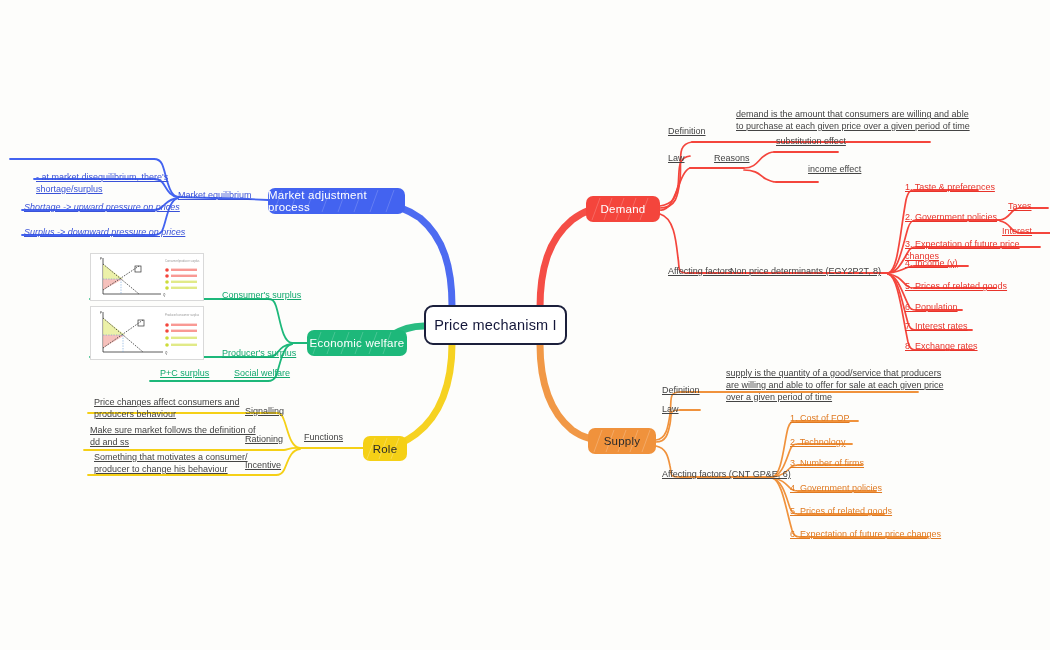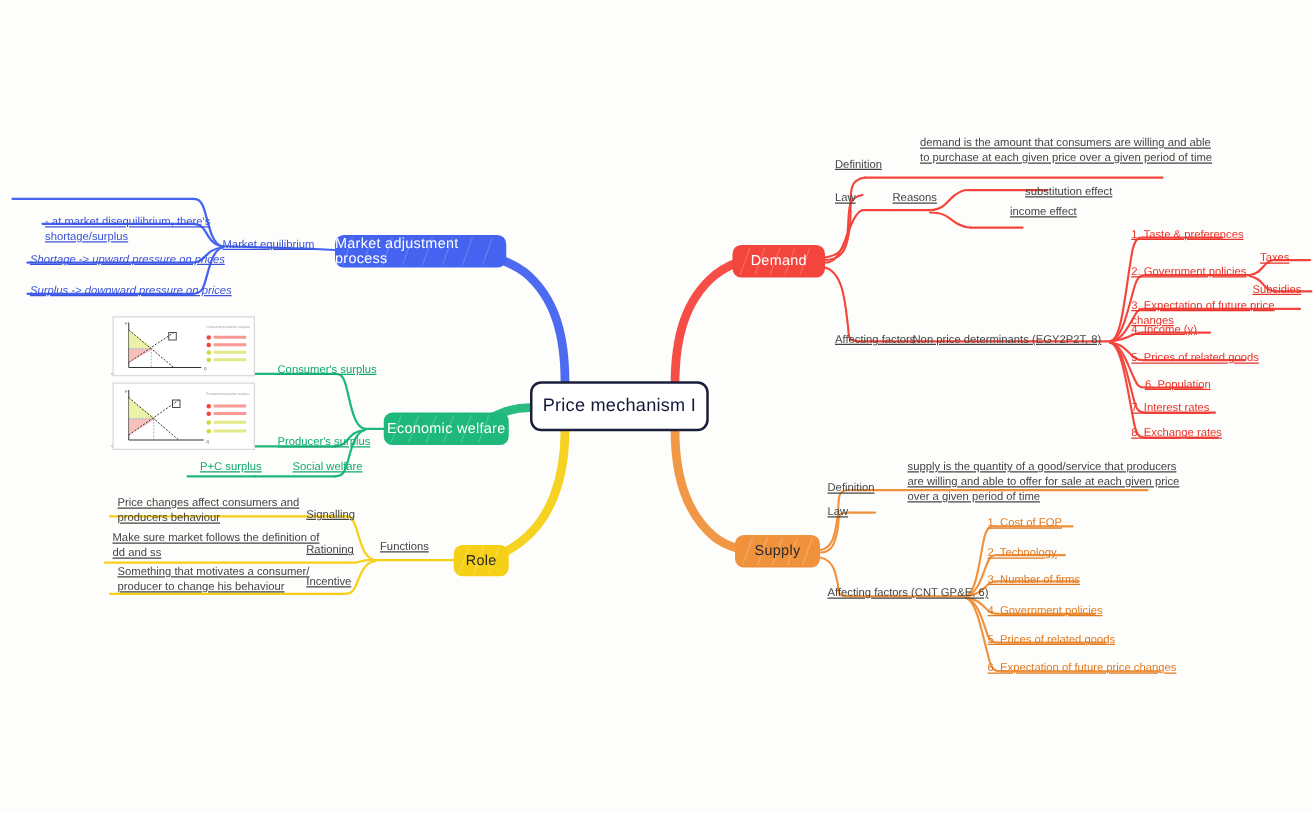--- a/index.html
+++ b/index.html
@@ -222,35 +222,35 @@
       </g>
     </svg>
     <span class="tx">Market adjustment process</span>
   </div>
 
   <div class="lbl t dk" style="left:668px;top:126px;">Definition</div>
   <div class="lbl t dk" style="left:736px;top:109px;text-align:left;">demand is the amount that consumers are willing and able
 to purchase at each given price over a given period of time</div>
   <div class="lbl t dk" style="left:668px;top:153px;">Law</div>
   <div class="lbl t dk" style="left:714px;top:153px;">Reasons</div>
-  <div class="lbl t dk" style="left:776px;top:148px;margin-left:44px;">substitution effect</div>
+  <div class="lbl t dk" style="left:776px;top:136px;">substitution effect</div>
   <div class="lbl t dk" style="left:776px;top:164px;margin-left:32px;">income effect</div>
   <div class="lbl t dk" style="left:668px;top:266px;">Affecting factors</div>
   <div class="lbl t dk" style="left:730px;top:266px;">Non price determinants (EGY2P2T, 8)</div>
 
   <div class="lbl t red" style="left:905px;top:182px;">1. Taste &amp; preferences</div>
   <div class="lbl t red" style="left:905px;top:212px;">2. Government policies</div>
   <div class="lbl t red" style="left:905px;top:239px;">3. Expectation of future price changes</div>
   <div class="lbl t red" style="left:905px;top:258px;">4. Income (y)</div>
   <div class="lbl t red" style="left:905px;top:281px;">5. Prices of related goods</div>
-  <div class="lbl t red" style="left:905px;top:302px;margin-left:11px;">6. Population</div>
+  <div class="lbl t red" style="left:905px;top:302px;">6. Population</div>
   <div class="lbl t red" style="left:905px;top:321px;text-align:center;">7. Interest rates</div>
   <div class="lbl t red" style="left:905px;top:341px;">8. Exchange rates</div>
   <div class="lbl t red" style="left:1008px;top:201px;">Taxes</div>
-  <div class="lbl t red" style="left:1002px;top:226px;">Subsidies</div>
+  <div class="lbl t red" style="left:1002px;top:226px;">Interest</div>
 
   <div class="lbl t dk" style="left:662px;top:385px;">Definition</div>
   <div class="lbl t dk" style="left:726px;top:368px;">supply is the quantity of a good/service that producers
 are willing and able to offer for sale at each given price
 over a given period of time</div>
   <div class="lbl t dk" style="left:662px;top:404px;">Law</div>
   <div class="lbl t dk" style="left:662px;top:469px;">Affecting factors (CNT GP&amp;E, 6)</div>
 
   <div class="lbl t org" style="left:790px;top:413px;">1. Cost of FOP</div>
   <div class="lbl t org" style="left:790px;top:437px;">2. Technology</div>

